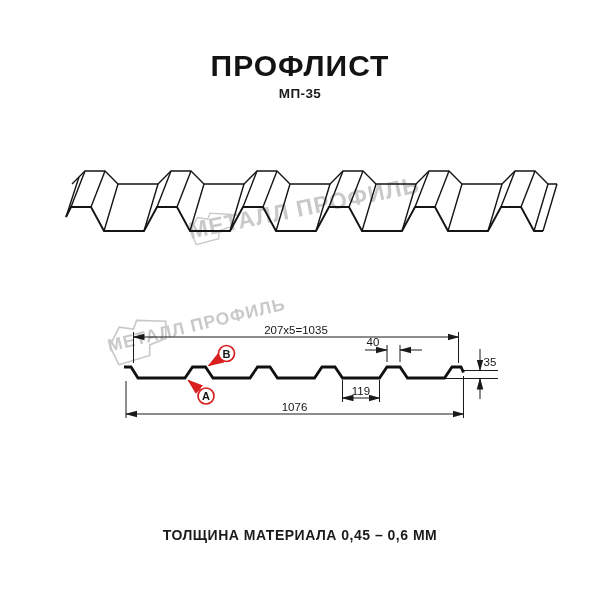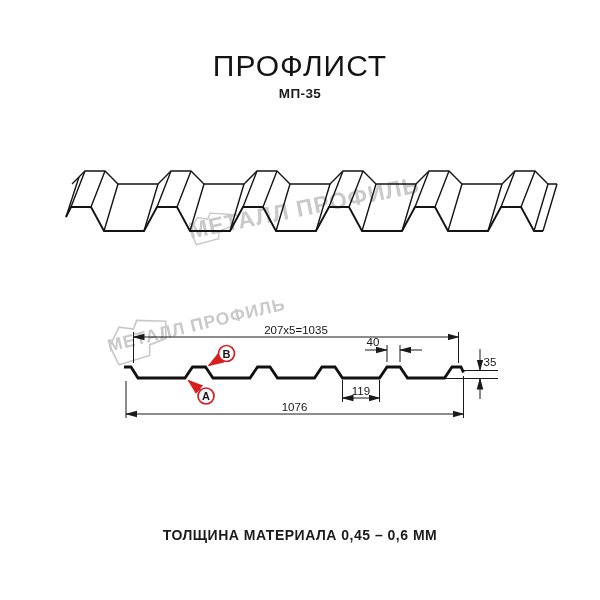--- a/index.html
+++ b/index.html
@@ -2,21 +2,21 @@
 <html><head>
 <meta charset="utf-8">
 <style>
   html,body{margin:0;padding:0;background:#fff;}
   .page{
     position:relative;width:600px;height:600px;background:#ffffff;overflow:hidden;
     font-family:"Liberation Sans", sans-serif;color:#161616;
   }
   .title{
     position:absolute;top:49px;left:0;width:600px;text-align:center;
-    font-size:30px;font-weight:400;letter-spacing:1px;color:#131313;
+    font-size:30px;font-weight:700;letter-spacing:1px;color:#131313;
   }
   .subtitle{
     position:absolute;top:86px;left:0;width:600px;text-align:center;
     font-size:13.5px;font-weight:700;letter-spacing:.4px;color:#1b1b1b;
   }
   .footer{
     position:absolute;top:527px;left:0;width:600px;text-align:center;
     font-size:14px;font-weight:600;letter-spacing:.5px;color:#1b1b1b;
   }
   .wm{

